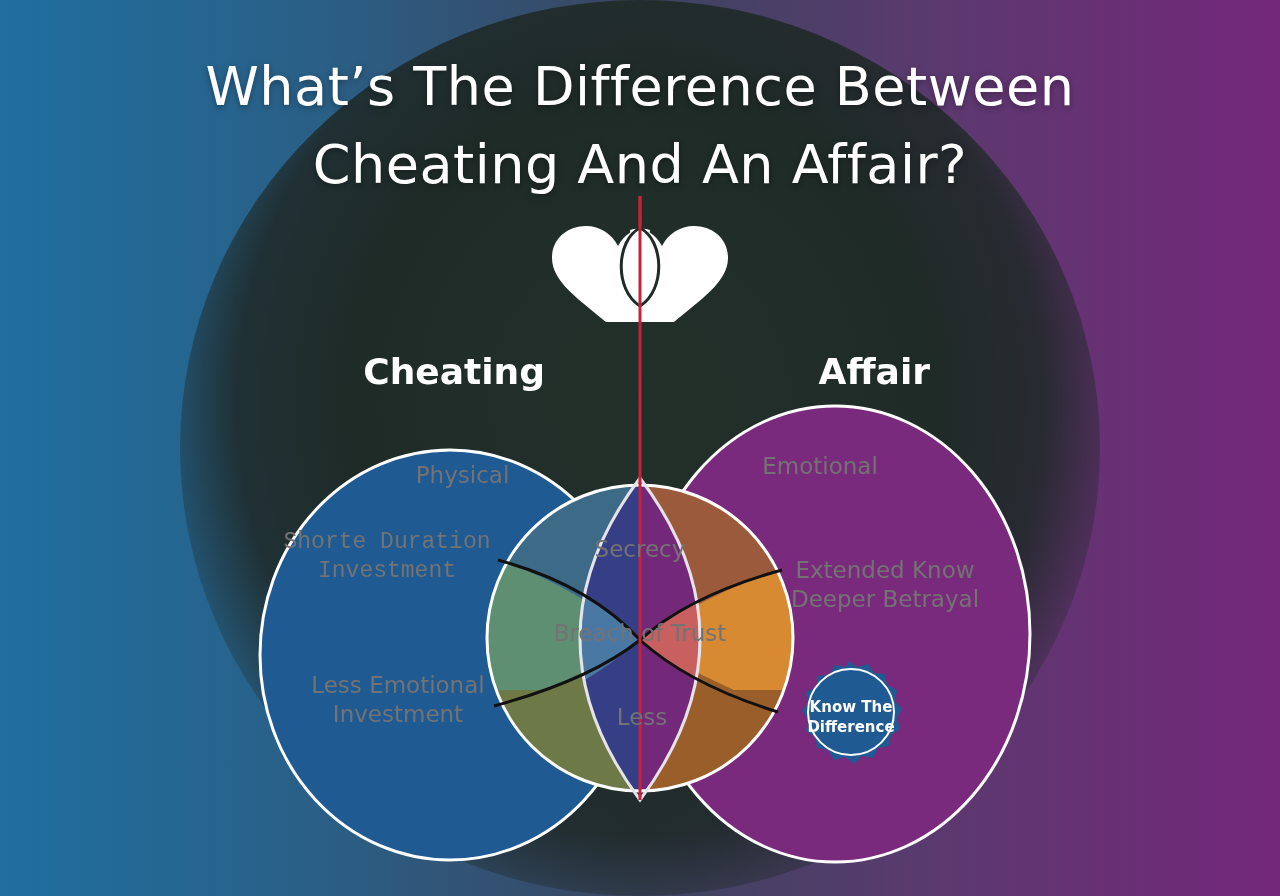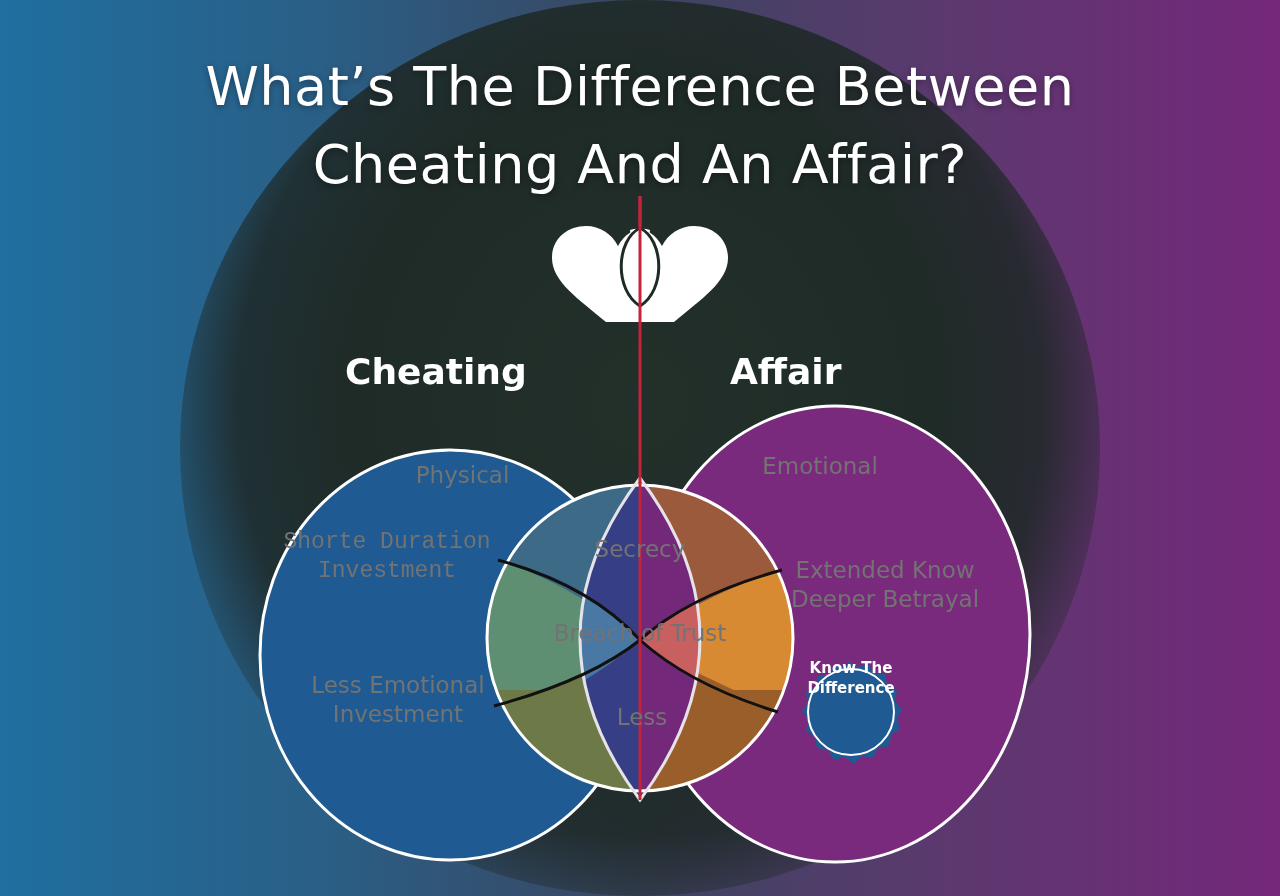--- a/index.html
+++ b/index.html
@@ -20,21 +20,21 @@
     letter-spacing: 0.5px; text-shadow: 0 2px 6px rgba(0,0,0,0.35);
   }
   .title span { display: block; }
   svg.diagram { position: absolute; left: 0; top: 0; width: 1280px; height: 896px; }
   .label {
     position: absolute; color: #737373; text-align: center; white-space: nowrap;
     font-size: 23px; line-height: 29px;
   }
   .set-title {
     position: absolute; color: #ffffff; font-weight: bold; font-size: 36px; line-height: 40px;
-    text-align: left; white-space: nowrap;
+    text-align: right; white-space: nowrap;
   }
   .badge-text {
     position: absolute; color: #ffffff; font-weight: bold; font-size: 15px; line-height: 20px;
     text-align: center; white-space: nowrap;
   }
 </style>
 </head>
 <body>
 
 <div class="vignette"></div>
@@ -129,16 +129,16 @@
 </div>
 <div class="label" style="left:785px; top:556px; width:200px;">
   <span style="display:block">Extended Know</span>
   <span style="display:block">Deeper Betrayal</span>
 </div>
 
 <div class="label" style="left:560px; top:535px; width:160px;">Secrecy</div>
 <div class="label" style="left:540px; top:619px; width:200px;text-align:center;">Breach of Trust</div>
 <div class="label" style="left:582px; top:703px; width:120px;">Less</div>
 
-<div class="badge-text" style="left:796px; top:658px; width:110px;">
+<div class="badge-text" style="left:796px; top:697px; width:110px;">
   <span style="display:block">Know The</span>
   <span style="display:block">Difference</span>
 </div>
 
 </body></html>

